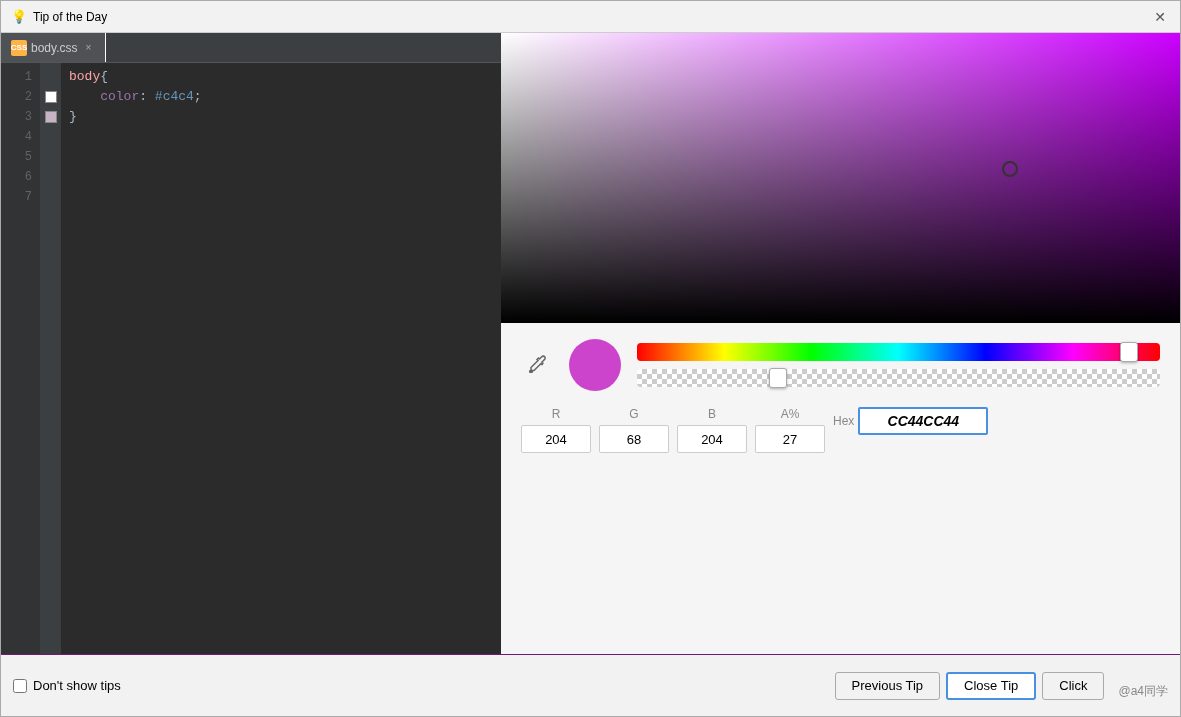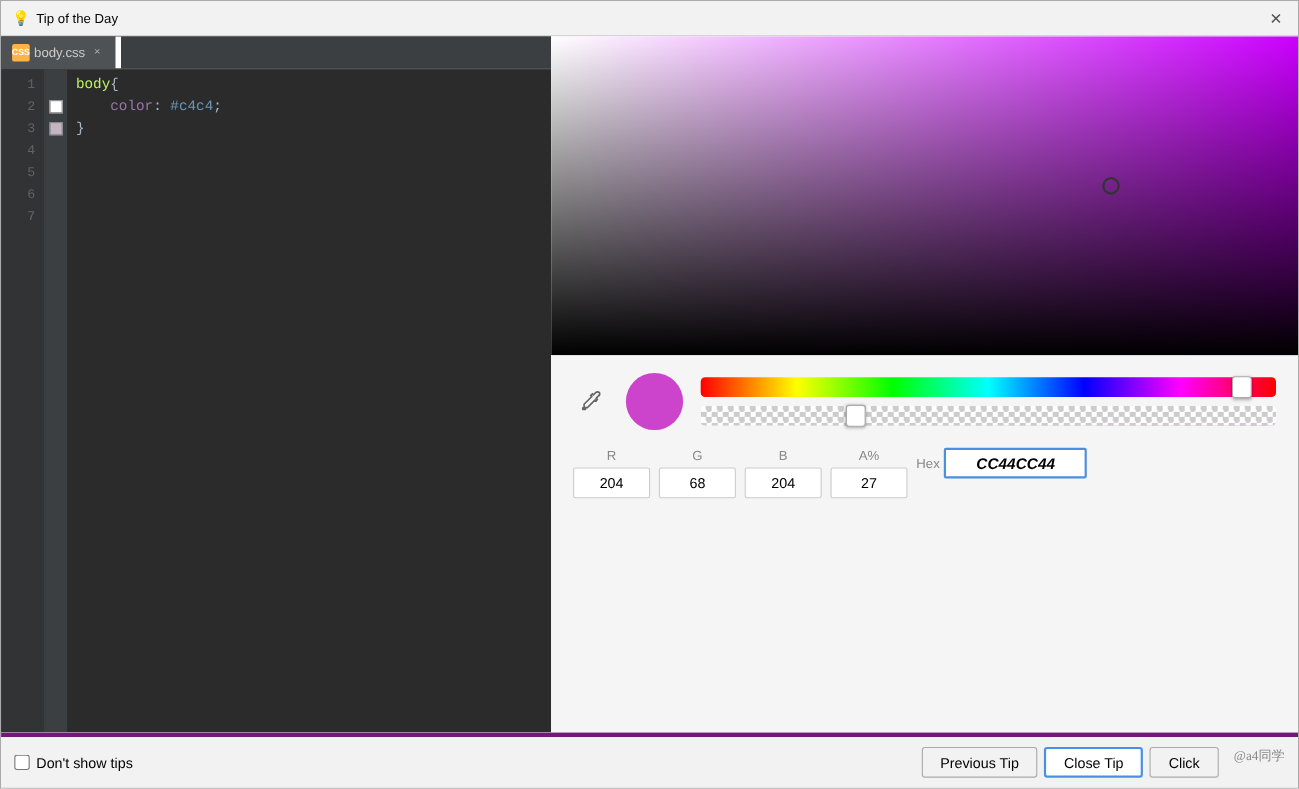--- a/index.html
+++ b/index.html
@@ -101,21 +101,21 @@
       height: 30px;
     }
 
     .tab {
       display: flex;
       align-items: center;
       gap: 4px;
       padding: 0 10px;
       height: 100%;
       background: #4e5254;
-      border-right: 5px solid #ffffff;
+      border-right: 1px solid #ffffff;
       color: #ccc;
       font-size: 12px;
       cursor: pointer;
     }
 
     .tab-css-icon {
       width: 16px;
       height: 16px;
       background: #ffb347;
       color: #fff;
@@ -196,21 +196,21 @@
       overflow: hidden;
     }
 
     .code-line {
       height: 20px;
       line-height: 20px;
       white-space: pre;
       font-size: 13px;
     }
 
-    .kw-selector { color: #bef264; }
+    .kw-selector { color: #fca5a5; }
     .kw-property { color: #9876aa; }
     .kw-value-hex { color: #6897bb; }
     .kw-brace { color: #a9b7c6; }
 
     
     .color-picker-panel {
       flex: 1;
       background: #f5f5f5;
       display: flex;
       flex-direction: column;
@@ -363,23 +363,23 @@
       color: #000;
       font-style: italic;
     }
 
     
     .bottom-bar {
       display: flex;
       align-items: center;
       justify-content: space-between;
       padding: 8px 12px;
-      border-top: 4px solid #701a75;
+      border-top: 1px solid #701a75;
       background: #f2f2f2;
-      height: 50px;
+      height: 62px;
     }
 
     .checkbox-area {
       display: flex;
       align-items: center;
       gap: 6px;
     }
 
     .checkbox-area input[type=checkbox] {
       width: 14px;
@@ -389,21 +389,21 @@
 
     .checkbox-label {
       font-size: 13px;
       color: #000;
       cursor: pointer;
     }
 
     .buttons-area {
       display: flex;
       gap: 6px;
-      align-items: flex-start;
+      align-items: flex-end;
     }
 
     .btn {
       height: 28px;
       padding: 0 16px;
       font-size: 13px;
       border: 1px solid #aaa;
       background: #f2f2f2;
       cursor: pointer;
       border-radius: 3px;
@@ -412,21 +412,20 @@
 
     .btn-primary {
       background: #fff;
       border: 2px solid #4a90e2;
     }
 
     .user-label {
       font-size: 12px;
       color: #888;
       margin-left: 8px;
-      font-family: Liberation Serif, serif;
     }
   </style>
 </head>
 <body>
 
 <div class="dialog">
 
   <div class="title-bar">
     <div class="title-bar-left">
       <span class="title-icon">💡</span>

